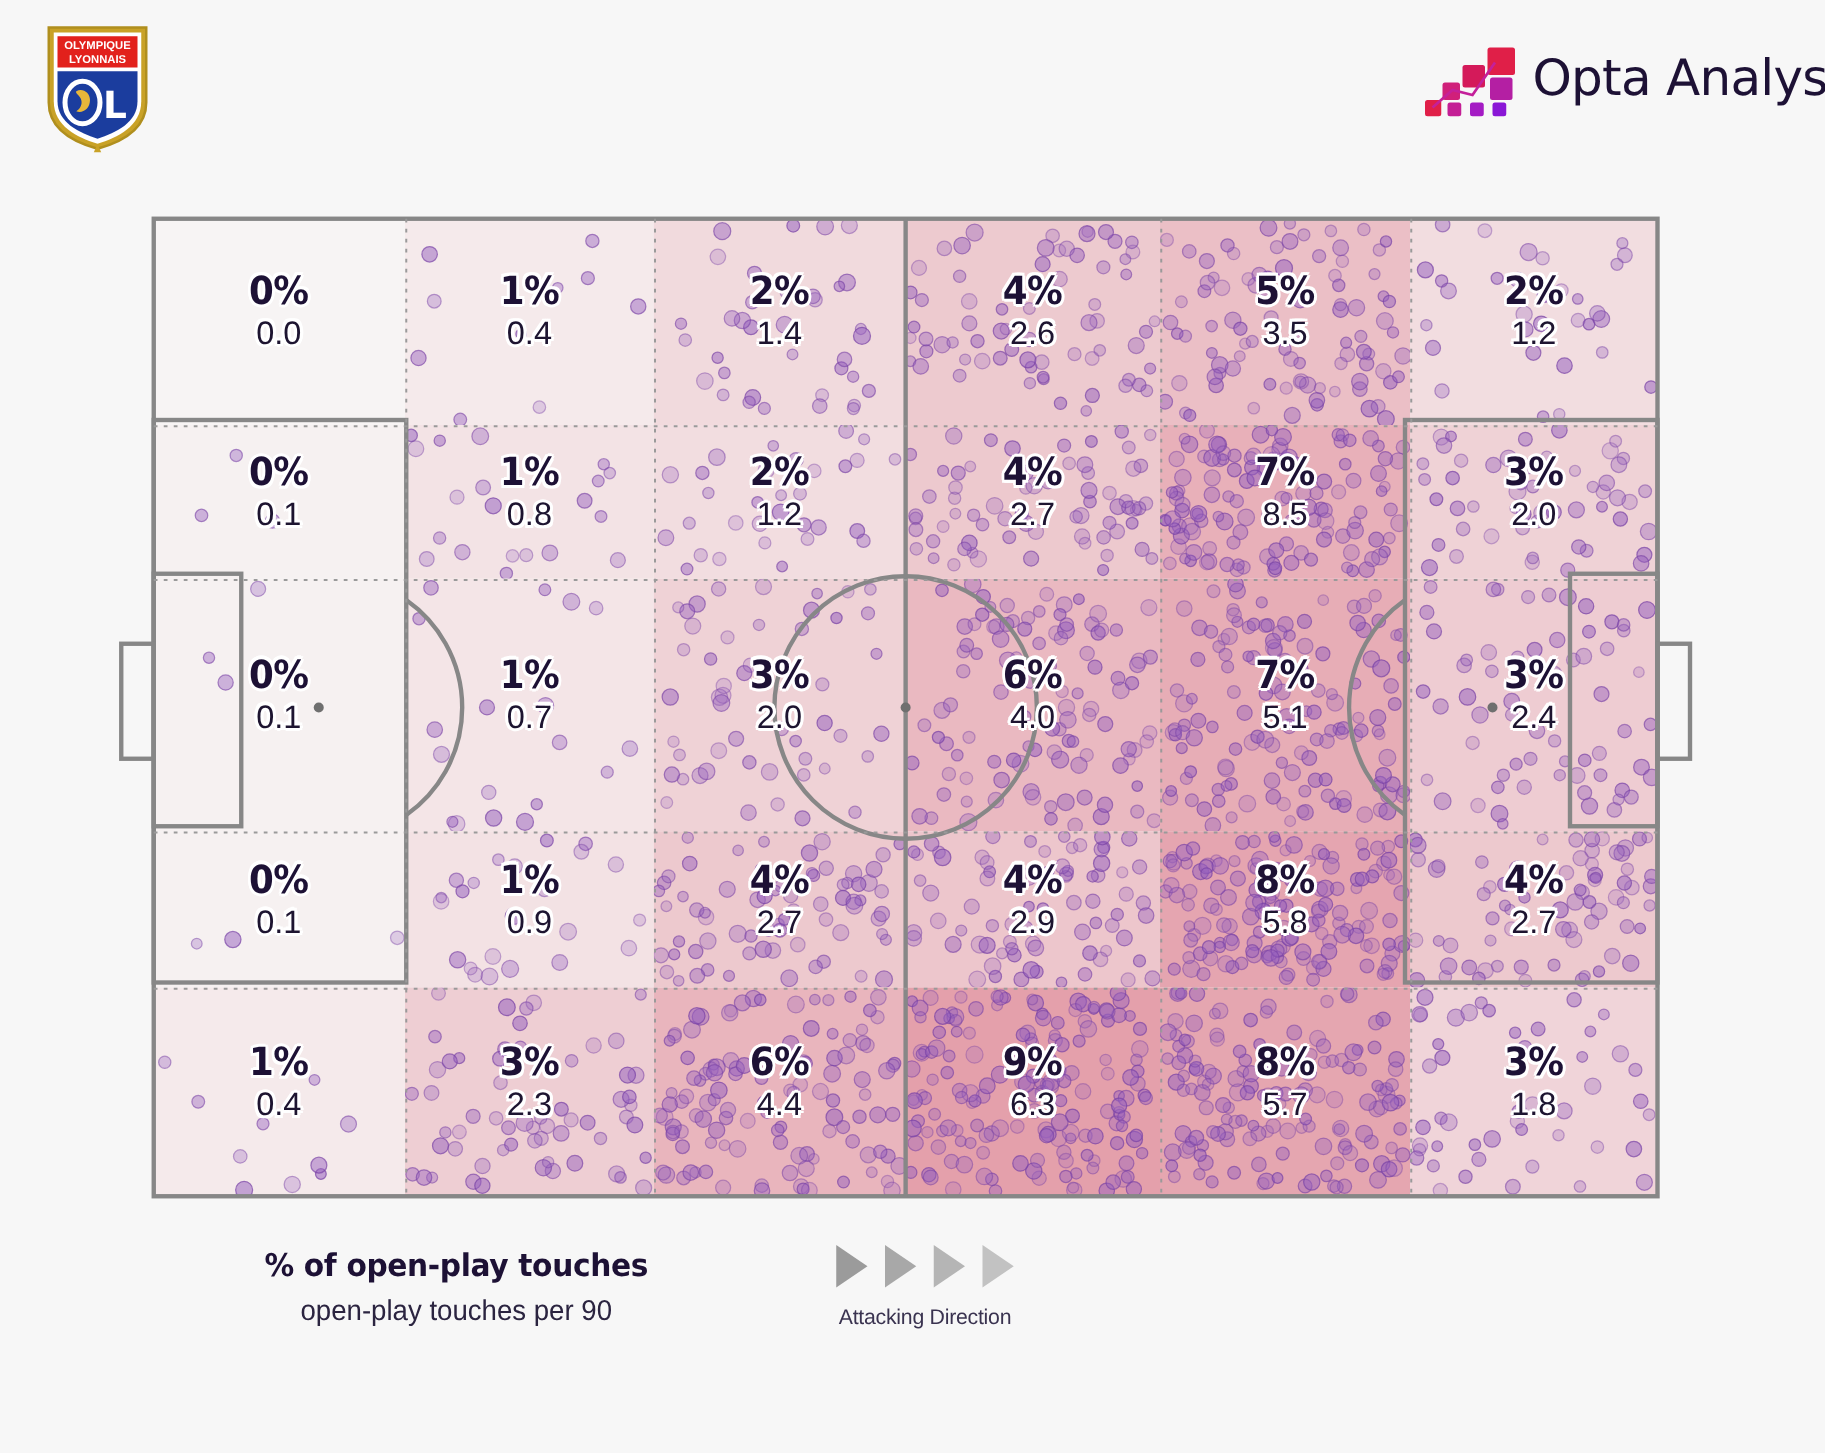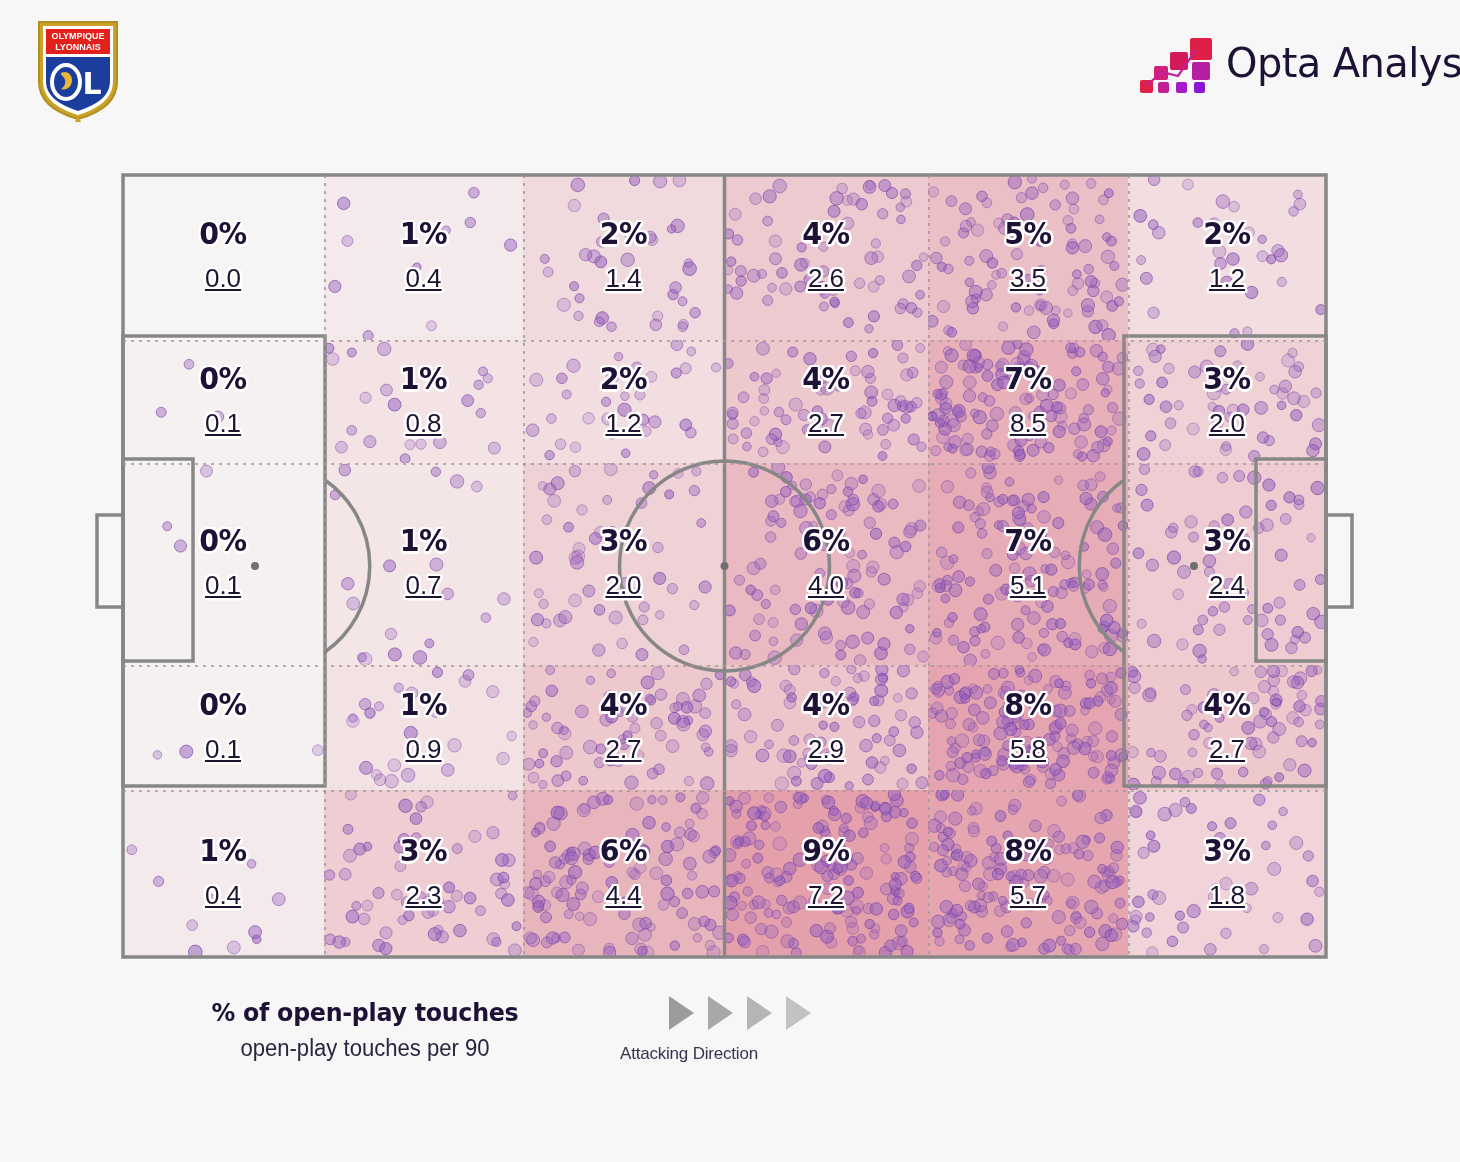--- a/index.html
+++ b/index.html
@@ -50,38 +50,37 @@
   .zone-pct{
     font-size:31px;font-weight:bold;color:#1d1135;
     font-family:"DejaVu Sans", sans-serif;
     letter-spacing:-0.5px;
     text-shadow:
       -2px -2px 0 #fff, 2px -2px 0 #fff, -2px 2px 0 #fff, 2px 2px 0 #fff,
       0 -2.5px 0 #fff, 0 2.5px 0 #fff, -2.5px 0 0 #fff, 2.5px 0 0 #fff;
     transform:scaleX(0.92);
   }
   .zone-per90{
-    font-size:26px;color:#1d1430;margin-top:12px;
+    font-size:26px;color:#1d1430;margin-top:0;
     text-shadow:
       -2px -2px 0 #fff, 2px -2px 0 #fff, -2px 2px 0 #fff, 2px 2px 0 #fff,
       0 -2.5px 0 #fff, 0 2.5px 0 #fff, -2.5px 0 0 #fff, 2.5px 0 0 #fff;
-    text-decoration: underline;
   }
 
   
   #footer{position:absolute;left:0;top:978px;width:1204px;height:120px;}
   #legend-block{position:absolute;left:200px;top:20px;text-align:center;width:330px;}
   #legend-primary{
     font-size:25px;font-weight:bold;color:#1d1135;
     font-family:"DejaVu Sans", sans-serif;letter-spacing:-0.3px;
     transform:scaleX(0.95);
   }
   #legend-secondary{font-size:23px;color:#2b2440;margin-top:8px;transform:scaleX(0.96);}
 
-  #direction-block{position:absolute;left:620px;top:18px;width:240px;}
+  #direction-block{position:absolute;left:620px;top:18px;width:240px;text-align:center;}
   #arrow-row{display:flex;gap:14px;justify-content:center;align-items:center;}
   .dir-arrow{width:0;height:0;border-top:17px solid transparent;border-bottom:17px solid transparent;}
   #direction-caption{font-size:17px;color:#3a3350;margin-top:14px;letter-spacing:-0.2px;}
 </style>
 </head>
 <body>
 
 <div id="header">
 
   <div id="club-crest">
@@ -2232,21 +2231,21 @@
       <div class="zone-label" style="left: 202px; top: 657.5px; width: 199px;">
         <div class="zone-pct">3%</div>
         <div class="zone-per90">2.3</div>
       </div>
       <div class="zone-label" style="left: 401px; top: 657.5px; width: 201px;">
         <div class="zone-pct">6%</div>
         <div class="zone-per90">4.4</div>
       </div>
       <div class="zone-label" style="left: 602px; top: 657.5px; width: 204px;">
         <div class="zone-pct">9%</div>
-        <div class="zone-per90">7.2</div>
+        <div class="zone-per90">6.3</div>
       </div>
       <div class="zone-label" style="left: 806px; top: 657.5px; width: 200px;">
         <div class="zone-pct">8%</div>
         <div class="zone-per90">5.7</div>
       </div>
       <div class="zone-label" style="left: 1006px; top: 657.5px; width: 198px;">
         <div class="zone-pct">3%</div>
         <div class="zone-per90">1.8</div>
       </div>
     </div>

